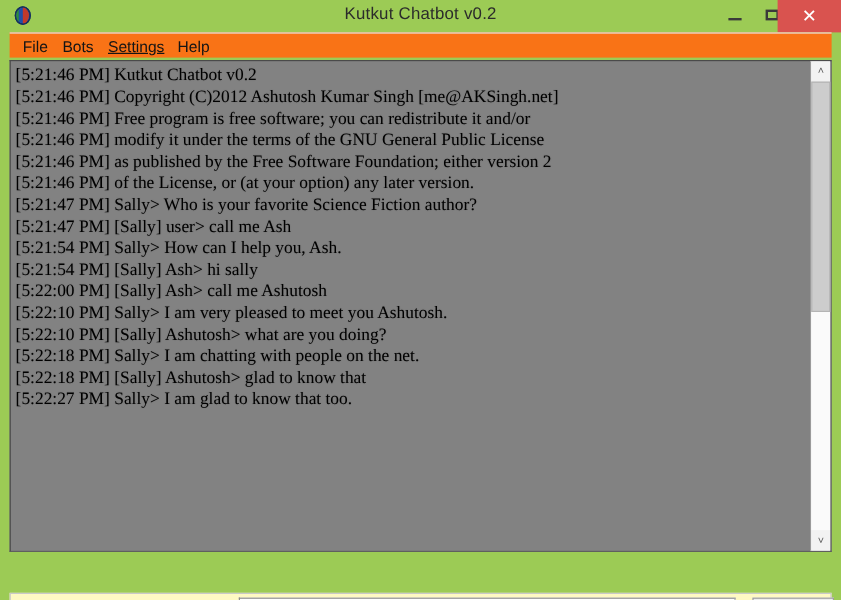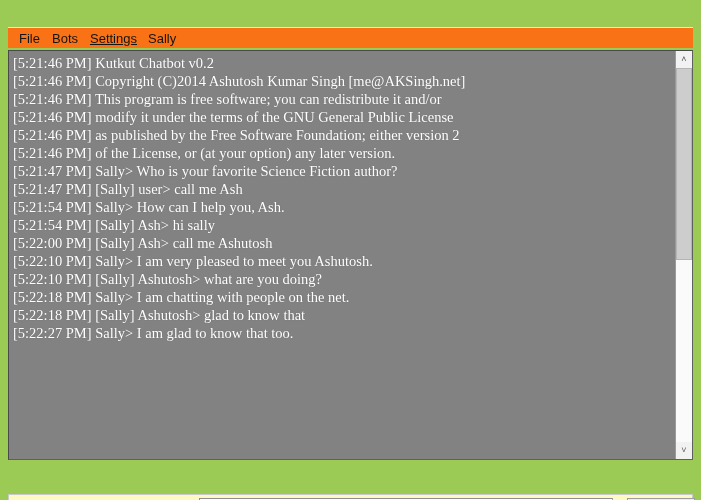--- a/index.html
+++ b/index.html
@@ -130,21 +130,21 @@
     left: 4px; top: 3px;
     width: 656px;
     height: 402px;
     overflow: hidden;
   }
   .logline {
     font-family: "Liberation Serif", "DejaVu Serif", serif;
     font-size: 14.5px;
     line-height: 18px;
     height: 18px;
-    color: #ffffff;
+    color: #000000;
     white-space: nowrap;
     text-shadow: 0 0 1px rgba(0,0,0,0.25);
   }
 
   
   .vscroll {
     position: absolute;
     right: 0; top: 0;
     width: 17px;
     height: 408px;
@@ -241,33 +241,54 @@
     cursor: default;
     padding: 0;
     text-align: center;
   }
 </style>
 </head>
 <body>
 
 <div class="window">
 
+  <div class="titlebar">
+    <span class="app-icon">
+      <svg width="18" height="18" viewBox="0 0 18 18">
+        <ellipse cx="9" cy="9" rx="6.2" ry="7.2" fill="#1f4fa8" stroke="#0d2a5e" stroke-width="1"></ellipse>
+        <path d="M9 1.9 A6.2 7.2 0 0 1 9 16.1 Z" fill="#c0392b"></path>
+        <path d="M4.4 4.6 A6.2 7.2 0 0 0 5.6 14.4 L5.6 4.0 Z" fill="#2e8b3d"></path>
+        <ellipse cx="9" cy="9" rx="6.2" ry="7.2" fill="none" stroke="#17305e" stroke-width="1.1"></ellipse>
+      </svg>
+    </span>
+    <div class="title-text">Kutkut Chatbot v0.2</div>
+
+    <button class="winbtn btn-min">
+      <span class="glyph-min"></span>
+    </button>
+    <button class="winbtn btn-max">
+      <span class="glyph-max"></span>
+    </button>
+    <button class="winbtn btn-close">
+      <span class="glyph-close">✕</span>
+    </button>
+  </div>
 
   <div class="menubar">
     <div class="menu-item" style="left:6px;">File</div>
     <div class="menu-item" style="left:39px;text-align:center;">Bots</div>
     <div class="menu-item" style="left:77px;text-decoration:underline;">Settings</div>
-    <div class="menu-item" style="left:135px;">Sally</div>
+    <div class="menu-item" style="left:135px;">Help</div>
   </div>
 
   <div class="chatpanel">
     <div class="chatlog" id="chatlog">
         <div class="logline">[5:21:46 PM] Kutkut Chatbot v0.2</div>
-        <div class="logline">[5:21:46 PM] Copyright (C)2014 Ashutosh Kumar Singh [me@AKSingh.net]</div>
-        <div class="logline">[5:21:46 PM] This program is free software; you can redistribute it and/or</div>
+        <div class="logline">[5:21:46 PM] Copyright (C)2012 Ashutosh Kumar Singh [me@AKSingh.net]</div>
+        <div class="logline">[5:21:46 PM] Free program is free software; you can redistribute it and/or</div>
         <div class="logline">[5:21:46 PM] modify it under the terms of the GNU General Public License</div>
         <div class="logline">[5:21:46 PM] as published by the Free Software Foundation; either version 2</div>
         <div class="logline">[5:21:46 PM] of the License, or (at your option) any later version.</div>
         <div class="logline">[5:21:47 PM] Sally&gt; Who is your favorite Science Fiction author?</div>
         <div class="logline">[5:21:47 PM] [Sally] user&gt; call me Ash</div>
         <div class="logline">[5:21:54 PM] Sally&gt; How can I help you, Ash.</div>
         <div class="logline">[5:21:54 PM] [Sally] Ash&gt; hi sally</div>
         <div class="logline">[5:22:00 PM] [Sally] Ash&gt; call me Ashutosh</div>
         <div class="logline">[5:22:10 PM] Sally&gt; I am very pleased to meet you Ashutosh.</div>
         <div class="logline">[5:22:10 PM] [Sally] Ashutosh&gt; what are you doing?</div>

